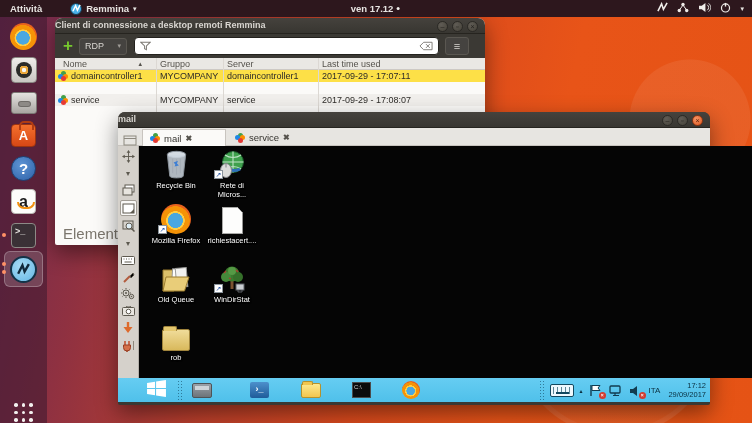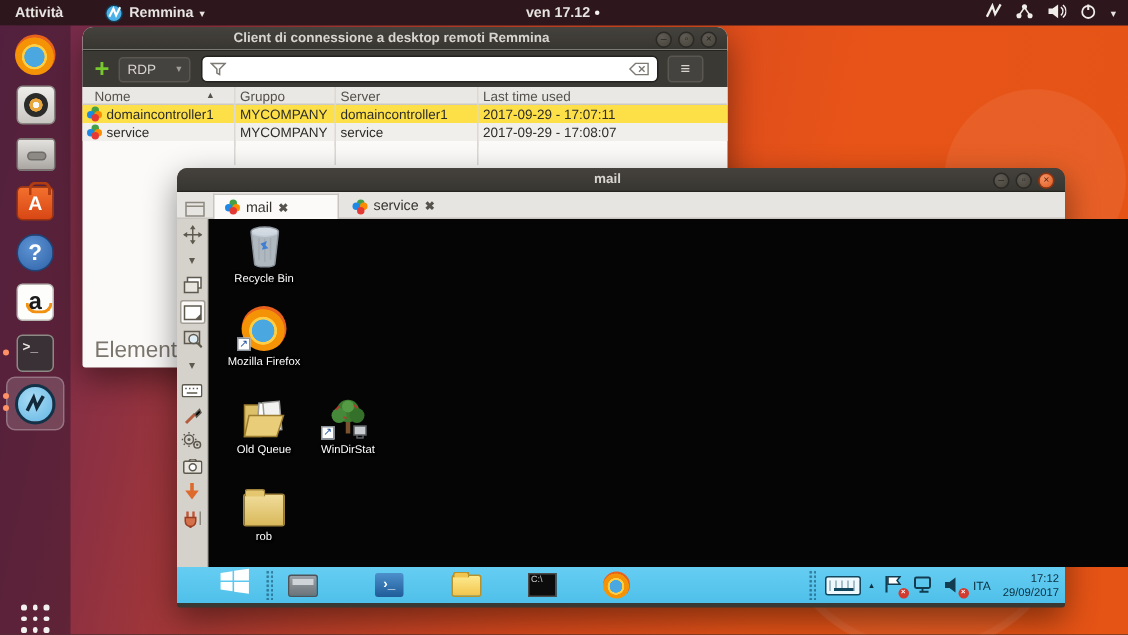--- a/index.html
+++ b/index.html
@@ -51,21 +51,21 @@
     color:#e8e6e2; font-size:9px; font-weight:bold; padding:2px 0 0 3px; }
   .ic-remm { width:27px; height:27px; border-radius:50%; background:radial-gradient(circle at 40% 35%, #a8dcf5, #64b6e4);
     border:2px solid #143247; display:flex; align-items:center; justify-content:center; }
   .ic-grid { position:absolute; left:14px; top:386px; width:20px; height:20px; display:grid;
     grid-template-columns:repeat(3,1fr); gap:3px; }
   .ic-grid i { width:3.5px; height:3.5px; border-radius:50%; background:#f3f1ef; }
   
   .win { position:absolute; box-shadow:0 8px 22px rgba(0,0,0,0.45); border-radius:7px 7px 2px 2px; }
   .titlebar { position:absolute; left:0; top:0; right:0; height:16px; background:linear-gradient(#45423d,#383631);
     border-radius:7px 7px 0 0; border-bottom:1px solid #26241f; }
-  .title { position:absolute; left:0; right:18px; top:2px; text-align:center; font-size:9px; font-weight:bold; color:#d8d5d0; }
+  .title { position:absolute; left:0; right:18px; top:2px; font-size:9px; font-weight:bold; color:#d8d5d0; }
   .wbtns { position:absolute; right:7px; top:2.5px; display:flex; gap:4px; }
   .wb { width:11px; height:11px; border-radius:50%; background:radial-gradient(circle at 35% 30%, #605c55, #454239);
     border:1px solid #2b2925; color:#24221e; font-size:7px; line-height:9px; text-align:center; }
   .wb.close-hot { background:radial-gradient(circle at 35% 30%, #f69465, #e05a20); border-color:#8f3410; color:#5d1f07; }
   
   .main { left:55px; top:18px; width:430px; height:227px; background:#fbfaf8; z-index:10; }
   .mtoolbar { position:absolute; left:0; top:16px; width:100%; height:24px; background:#3b3934; display:flex; align-items:center; }
   .plusbtn { color:#76c82e; font-size:17px; font-weight:bold; margin:0 6px 0 8px; line-height:20px; }
   .protosel { width:48px; height:17px; background:#454340; border:1px solid #5a5751; border-radius:3px; color:#d9d6d1;
     font-size:9px; display:flex; align-items:center; justify-content:space-between; padding:0 5px; }
@@ -80,21 +80,21 @@
   .thead .c, .trow .c { display:inline-block; height:28px; vertical-align:top; line-height:12px; }
   .c1 { width:102px; padding-left:8px; position:relative; border-right:1px solid #dcd8d3; }
   .c2 { width:67px; padding-left:3px; border-right:1px solid #dcd8d3; }
   .c3 { width:95px; padding-left:3px; border-right:1px solid #dcd8d3; }
   .c4 { width:160px; padding-left:3px; }
   .sort { position:absolute; right:14px; top:0; font-size:7px; color:#55524c; }
   .trow { position:absolute; left:0; width:100%; height:12px; font-size:9px; color:#2e2c29; }
   .trow .c1 { padding-left:16px; }
   .r0 { top:52px; background:#fde047; }
   .r1 { top:64px; background:#ffffff; }
-  .r2 { top:64px; background:#f1efec;text-decoration:underline; }
+  .r2 { top:76px; background:#f1efec;text-decoration:underline; }
   .rico { position:absolute; left:3px; top:1px; width:10px; height:10px; }
   .rico i { position:absolute; width:5px; height:5px; border-radius:50%; }
   .rico .d1 { left:2.5px; top:0; background:#43a047; }
   .rico .d2 { left:0; top:2.5px; background:#1e88e5; }
   .rico .d3 { right:0; top:2.5px; background:#fb8c00; }
   .rico .d4 { left:2.5px; bottom:0; background:#e53935; }
   .mstatus { position:absolute; left:8px; top:207px; font-size:15px; color:#7b766d; }
   
   .rdp { left:118px; top:112px; width:592px; height:293px; background:#3a3833; z-index:20; }
   .tabbar { position:absolute; left:0; top:16px; width:100%; height:18px; background:#e7e5e1; border-bottom:1px solid #c8c4bf; }
@@ -409,26 +409,45 @@
         <div class="icw">
             <svg width="25" height="29" viewBox="0 0 26 30">
               <ellipse cx="13" cy="4.5" rx="9.5" ry="3.2" fill="#d4dbe2" stroke="#8b949c"></ellipse>
               <path d="M3.5 5l2.5 22c.3 2.6 13.7 2.6 14 0L22.5 5" fill="rgba(206,215,224,0.85)" stroke="#8b949c"></path>
               <path d="M9 9v15M13 9.5v16M17 9v15" stroke="#a2abb4" fill="none"></path>
               <path d="M10 13l4.5-2-1 3 2 2-4.5 1 .8-2z" fill="#3f7fd4"></path>
             </svg>
           </div>
         <span>Recycle Bin</span>
       </div>
+      <div class="dcell" style="left:66px; top:2px">
+        <div class="icw">
+            <svg width="30" height="29" viewBox="0 0 30 29">
+              <circle cx="16" cy="12" r="10.5" fill="#3fa04d" stroke="#1b5a2a"></circle>
+              <path d="M16 1.5v21M5.5 12h21M8 5a14 14 0 0 0 16 0M8 19a14 14 0 0 1 16 0" fill="none" stroke="#bfe3c6" stroke-width="1.1"></path>
+              <path d="M9 16a10.5 10.5 0 0 0 14 3" stroke="#2d6fb8" stroke-width="3" fill="none"></path>
+              <ellipse cx="9" cy="20.5" rx="5.5" ry="7" fill="#dddddb" stroke="#85858a"></ellipse>
+              <path d="M9 13.5v4" stroke="#85858a"></path>
+            </svg>
+            <span class="sc">↗</span>
+          </div>
+        <span>Rete di Micros...</span>
+      </div>
       <div class="dcell" style="left:10px; top:57px">
         <div class="icw">
             <div class="ic-ffx" style="width:30px;height:30px"></div>
             <span class="sc">↗</span>
           </div>
         <span>Mozilla Firefox</span>
+      </div>
+      <div class="dcell" style="left:66px; top:57px">
+        <div class="icw">
+            <div class="ic-doc"></div>
+          </div>
+        <span>richiestacert....</span>
       </div>
       <div class="dcell" style="left:10px; top:116px">
         <div class="icw">
             <svg width="30" height="27" viewBox="0 0 30 27">
               <path d="M2 4h9l2 2v19H2z" fill="#dcc06a" stroke="#9c7c2e"></path>
               <rect x="11" y="3" width="11" height="19" fill="#fdfdfc" stroke="#9a9a98" transform="rotate(4 16 12)"></rect>
               <rect x="15" y="2" width="11" height="19" fill="#f2f2f0" stroke="#9a9a98" transform="rotate(-5 20 11)"></rect>
               <path d="M5 11h23l-4.5 14H2z" fill="#e9cd79" stroke="#9c7c2e"></path>
             </svg>
           </div>

